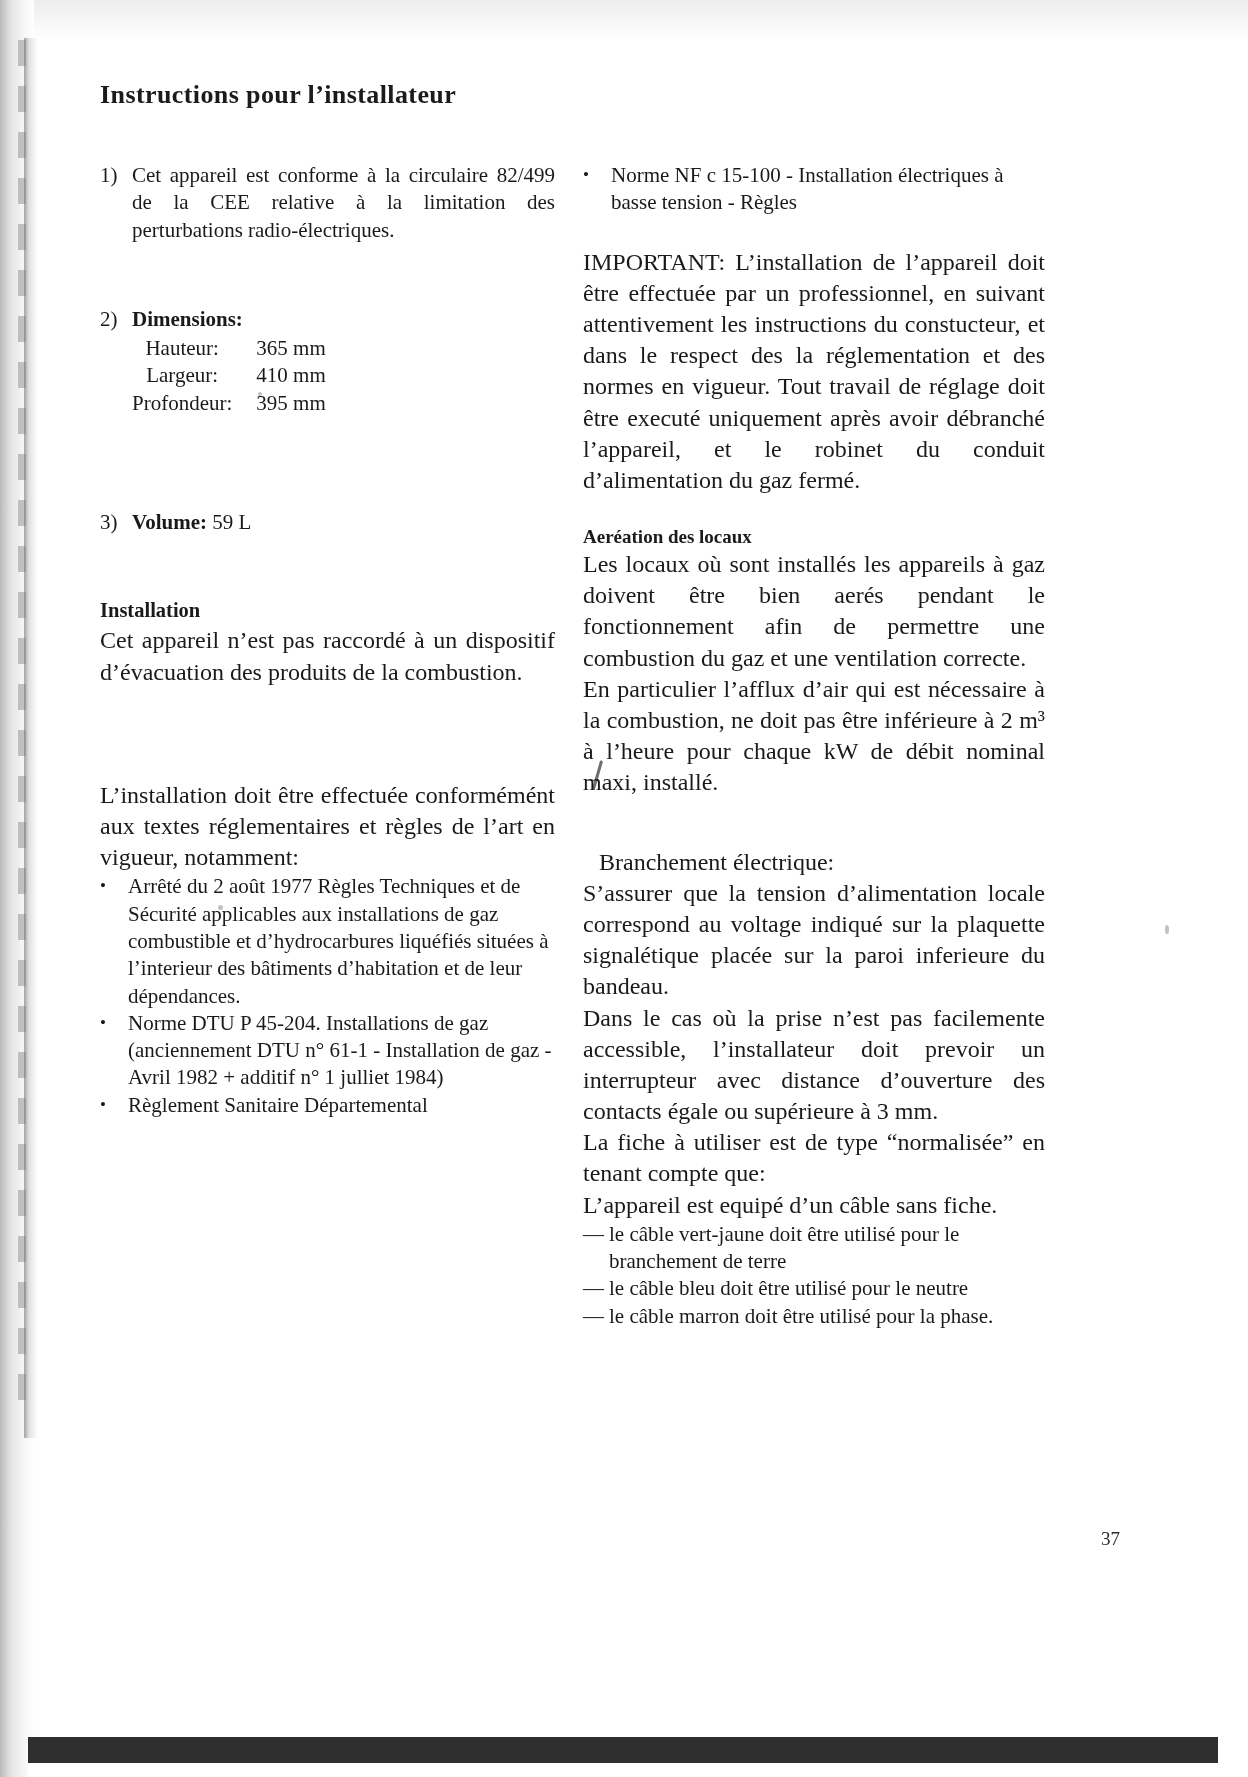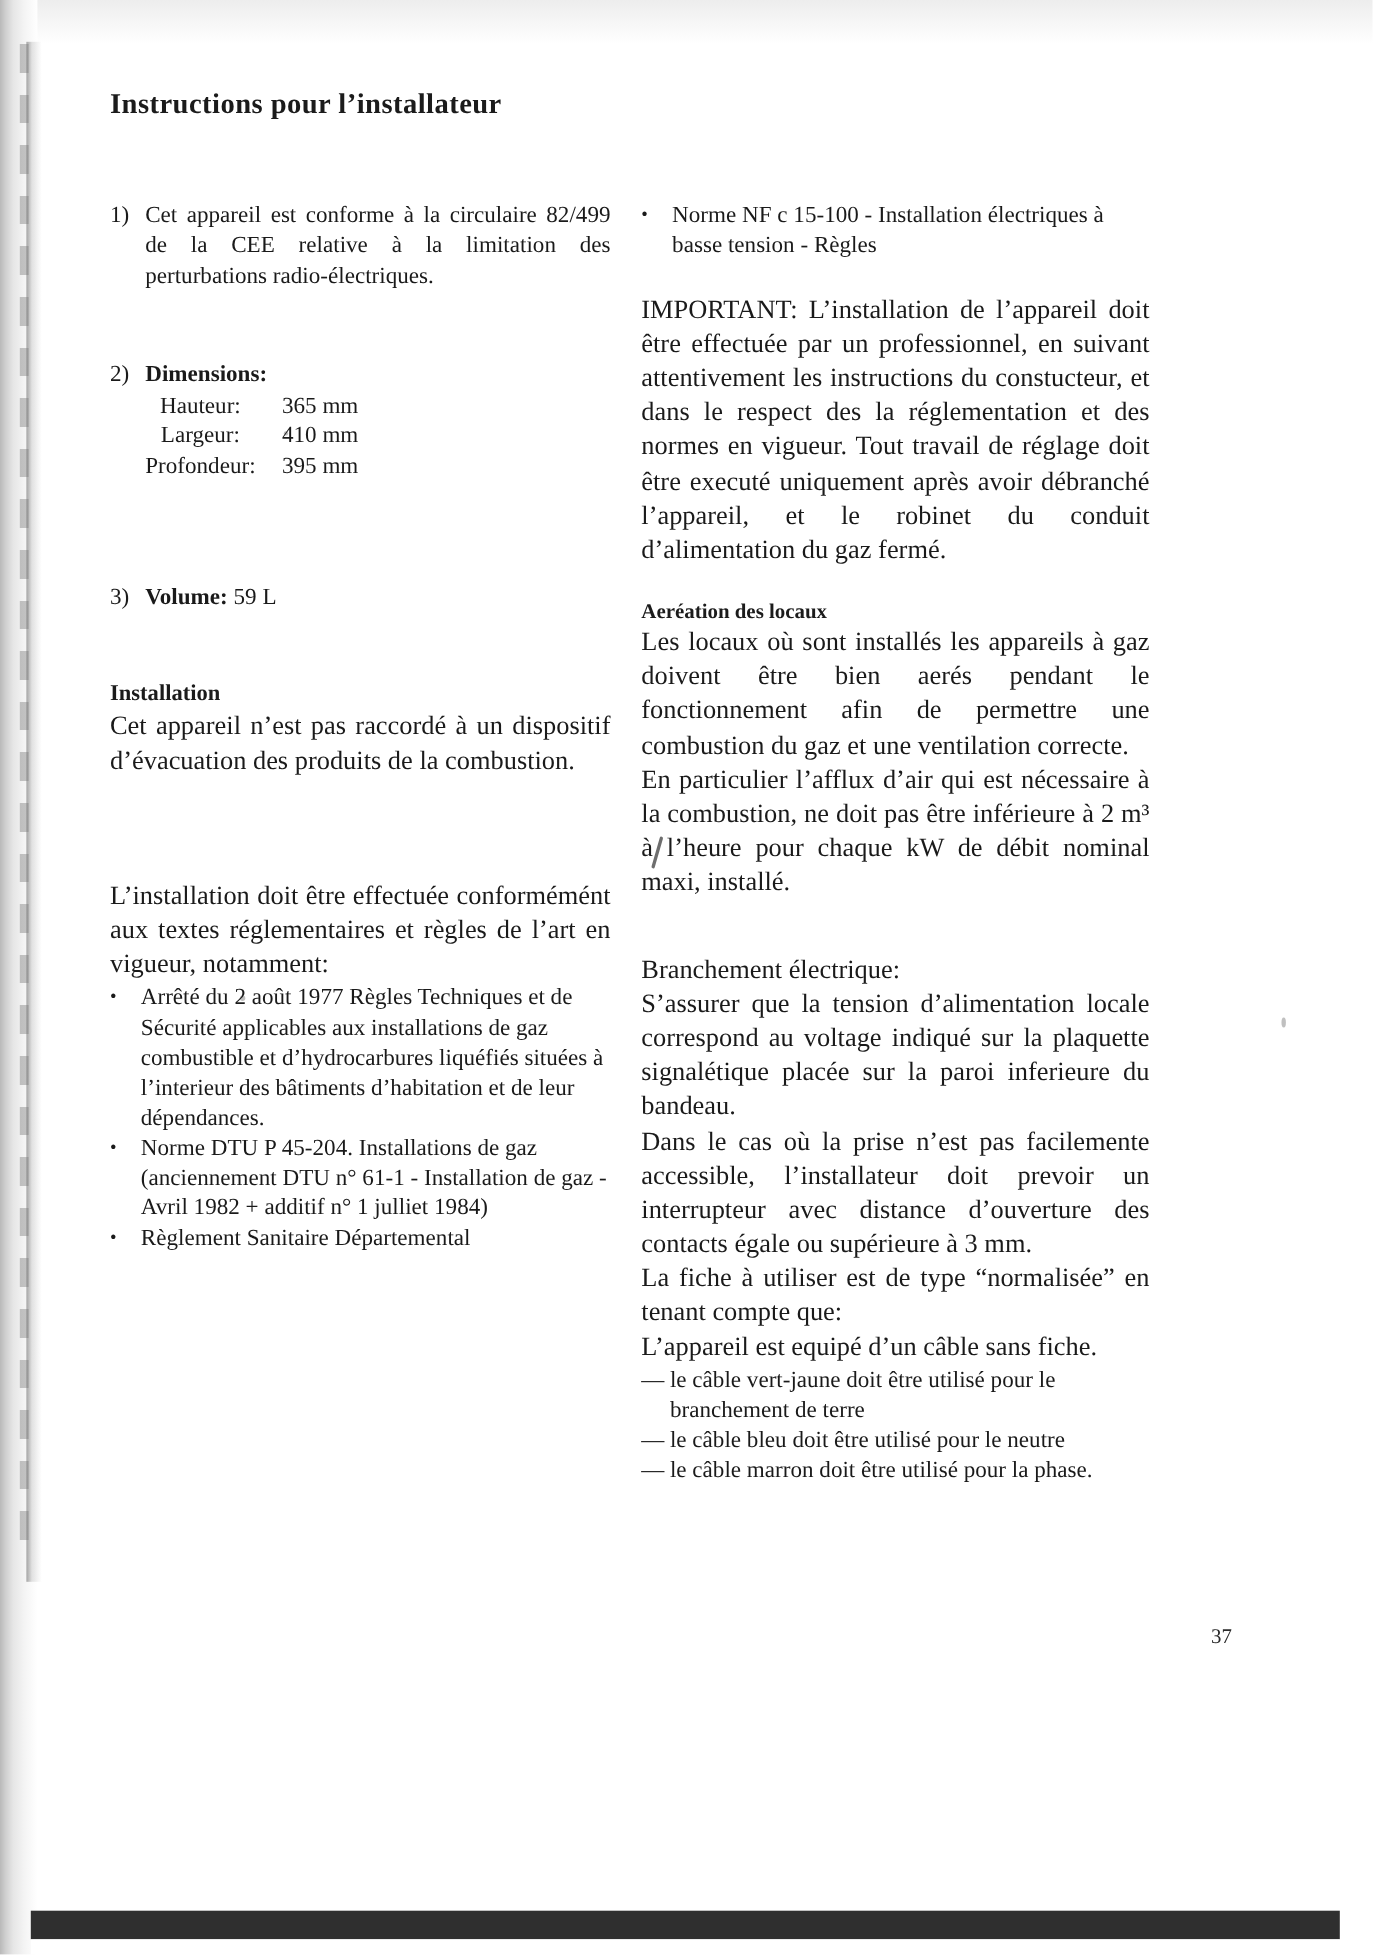--- a/index.html
+++ b/index.html
@@ -82,21 +82,21 @@
     position: absolute;
     left: 100px;
     top: 80px;
     width: 950px;
   }
 
   h1.doc-title {
     font-size: 26px;
     font-weight: bold;
     letter-spacing: .4px;
-    margin: 0 0 72px 0;
+    margin: 0 0 52px 0;
     color: #1b1b1b;
   }
 
   .columns {
     display: flex;
     gap: 28px;
     align-items: flex-start;
   }
   .col-left  { width: 455px; }
   .col-right { width: 462px; }
@@ -115,21 +115,21 @@
     color: #1b1b1b;
   }
 
   p.body {
     font-size: 24px;
     line-height: 1.30;
     margin: 0;
     text-align: justify;
     text-justify: inter-word;
   }
-  p.body.ragged { text-align: left; }
+  p.body.ragged { text-align: left; margin-left: 16px; }
 
   
   .num-item {
     display: flex;
     font-size: 21px;
     line-height: 1.30;
     margin: 0;
   }
   .num-item .marker {
     width: 32px;
@@ -195,21 +195,21 @@
     width: 26px;
   }
   ul.dlist > li .dtext { flex: 1; text-align: left; }
   .gap-md { height: 30px; }
   .gap-lg { height: 48px; }
   .gap-xl { height: 62px; }
 
   .page-num {
     position: absolute;
     right: 128px;
-    top: 1478px;
+    top: 1528px;
     font-size: 19px;
     color: #2a2a2a;
   }
 </style>
 </head>
 <body>
 
 <div id="page">
 
   <div class="scan-top-shade"></div>

